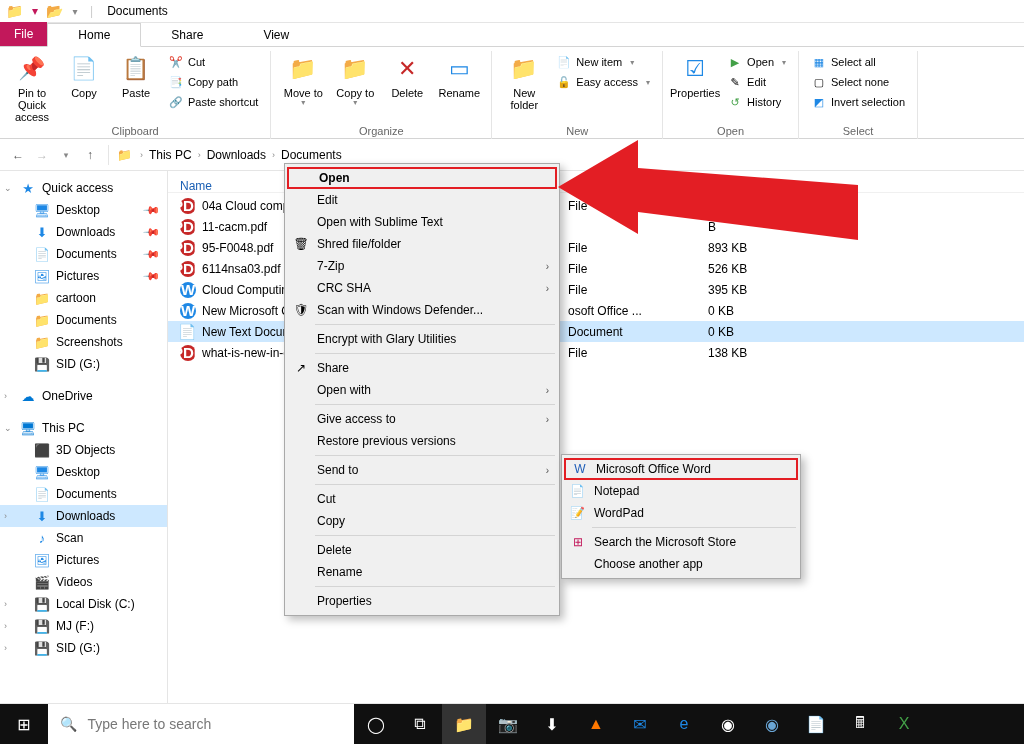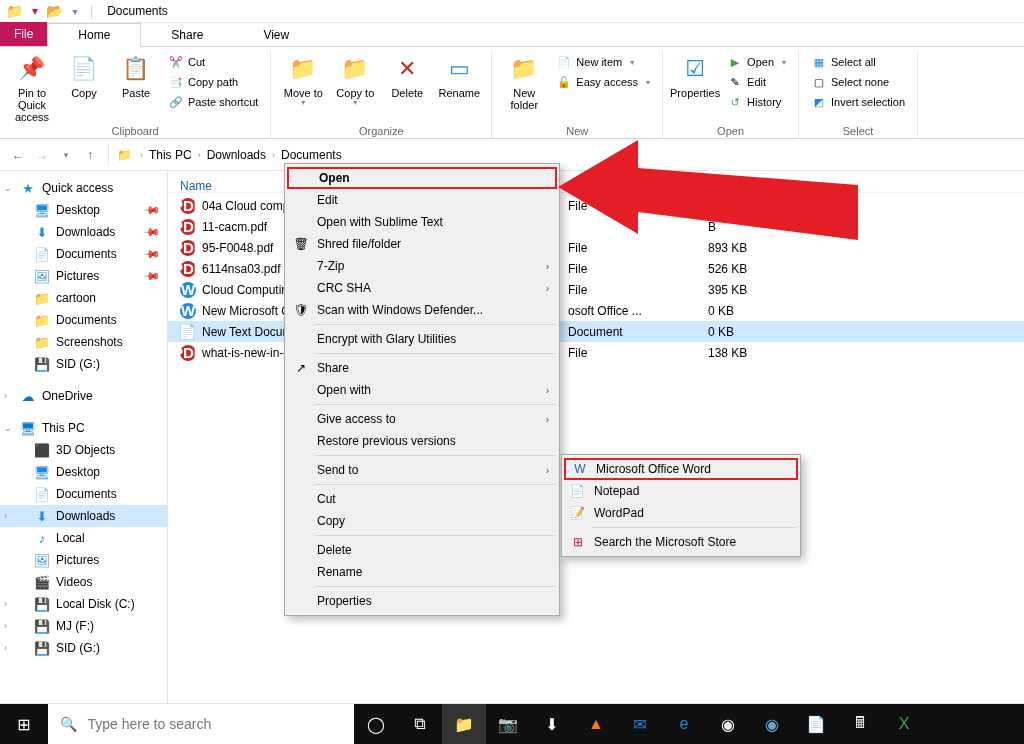--- a/index.html
+++ b/index.html
@@ -304,21 +304,21 @@
         <span class="ico" style="color:#1e88e5">📄</span>
         <span>Documents</span>
       </div>
     <div class="side-item lvl1 sel">
         <span class="carets">›</span>
         <span class="ico" style="color:#1e88e5">⬇</span>
         <span>Downloads</span>
       </div>
     <div class="side-item lvl1">
         <span class="ico" style="color:#1e88e5">♪</span>
-        <span>Local</span>
+        <span>Scan</span>
       </div>
     <div class="side-item lvl1">
         <span class="ico" style="color:#1e88e5">🖼</span>
         <span>Pictures</span>
       </div>
     <div class="side-item lvl1">
         <span class="ico" style="color:#1e88e5">🎬</span>
         <span>Videos</span>
       </div>
     <div class="side-item lvl1">
@@ -485,20 +485,23 @@
       <span>Notepad</span>
     </div>
   <div class="mi">
       <span class="mico">📝</span>
       <span>WordPad</span>
     </div>
   <div class="sep"></div>
   <div class="mi">
       <span class="mico" style="color:#c2185b">⊞</span>
       <span>Search the Microsoft Store</span>
+    </div>
+  <div class="mi">
+      <span>Choose another app</span>
     </div>
 </div>
 
 <svg class="bigarrow" viewBox="0 0 300 120">
   <polygon points="0,47 80,0 80,28 300,45 300,100 80,72 80,94" fill="#e31e24"></polygon>
 </svg>
 
 <div class="taskbar">
   <div class="start">⊞</div>
   <div class="search">

